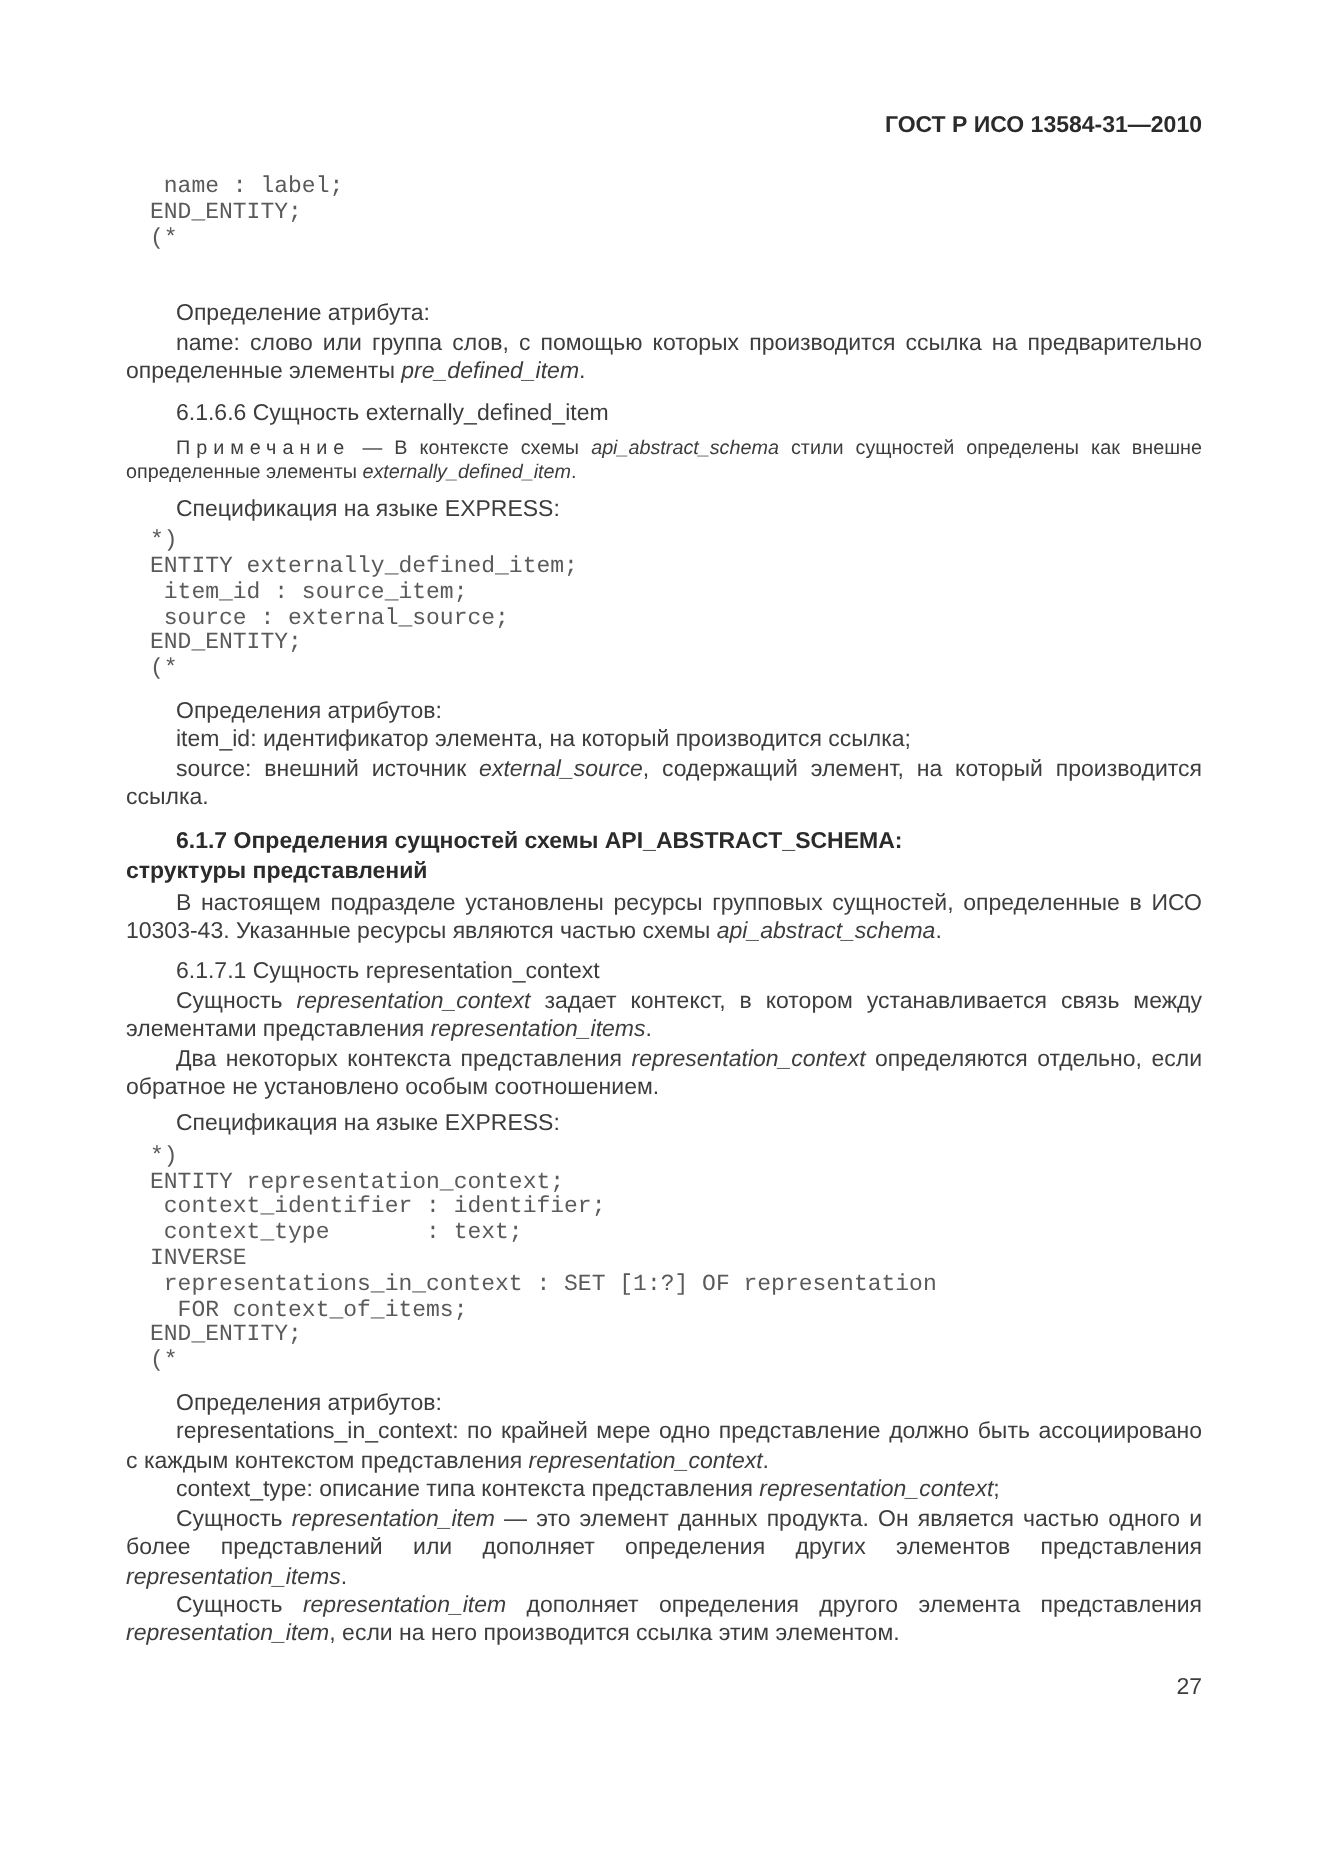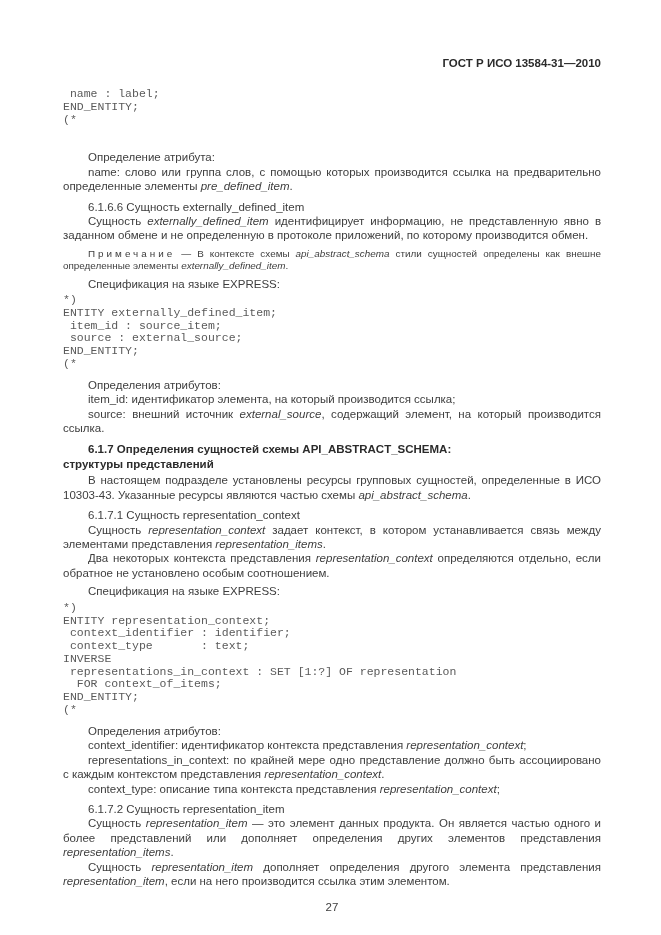--- a/index.html
+++ b/index.html
@@ -22,21 +22,21 @@
     text-align: right;
     line-height: 14px;
     margin-bottom: 18px;
   }
   pre.code {
     font-family: "Liberation Mono", "DejaVu Sans Mono", monospace;
     font-size: 11.5px;
     line-height: 12.8px;
     color: #5a5a5a;
     white-space: pre;
-    margin: 3px 0 0 0;
+    margin: 3px 0 0 12px;
   }
   p.para {
     font-size: 11.5px;
     line-height: 14.4px;
     text-align: justify;
     text-indent: 25px;
     margin: 0;
   }
   p.mt { margin-top: 4px; }
   .h-sub {
@@ -61,41 +61,40 @@
     line-height: 12.4px;
     text-align: justify;
     text-indent: 25px;
     margin: 5px 0 0 0;
   }
   .sp { letter-spacing: 3px; }
   i { font-style: italic; }
   .page-number {
     font-size: 11.5px;
     line-height: 14px;
-    text-align: center;
+    text-align: right;
     margin-top: 12px;
     color: #3d3d3d;
   }
 </style>
 </head>
 <body>
 
 <div class="page">
 
   <div class="doc-header">ГОСТ Р ИСО 13584-31—2010</div>
 
   <pre class="code"> name : label;
 END_ENTITY;
 (*</pre>
 
   <p class="para mt" style="margin-top:24px">Определение атрибута:</p>
   <p class="para"><span>name: слово или группа слов, с помощью которых производится ссылка на предварительно определенные элементы </span><i>pre_defined_item</i><span>.</span></p>
 
   <h3 class="h-sub">6.1.6.6 Сущность externally_defined_item</h3>
-  <p class="para"><span>Сущность </span><i>externally_defined_item</i><span> идентифицирует информацию, не представленную явно в заданном обмене и не определенную в протоколе приложений, по которому производится обмен.</span></p>
   <p class="note"><span class="sp">Примечание</span><span> — В контексте схемы </span><i>api_abstract_schema</i><span> стили сущностей определены как внешне определенные элементы </span><i>externally_defined_item</i><span>.</span></p>
   <p class="para mt">Спецификация на языке EXPRESS:</p>
   <pre class="code">*)
 ENTITY externally_defined_item;
  item_id : source_item;
  source : external_source;
 END_ENTITY;
 (*</pre>
   <p class="para mt" style="margin-top:7px">Определения атрибутов:</p>
   <p class="para"><span>item_id: идентификатор элемента, на который производится ссылка;</span></p>
@@ -112,23 +111,21 @@
   <pre class="code">*)
 ENTITY representation_context;
  context_identifier : identifier;
  context_type       : text;
 INVERSE
  representations_in_context : SET [1:?] OF representation
   FOR context_of_items;
 END_ENTITY;
 (*</pre>
   <p class="para mt" style="margin-top:7px">Определения атрибутов:</p>
-  <p class="para"><span>context_identifier: идентификатор контекста представления </span><i>representation_context</i><span>;</span></p>
   <p class="para"><span>representations_in_context: по крайней мере одно представление должно быть ассоциировано с каждым контекстом представления </span><i>representation_context</i><span>.</span></p>
   <p class="para"><span>context_type: описание типа контекста представления </span><i>representation_context</i><span>;</span></p>
 
-  <h3 class="h-sub">6.1.7.2 Сущность representation_item</h3>
   <p class="para"><span>Сущность </span><i>representation_item</i><span> — это элемент данных продукта. Он является частью одного и более представлений или дополняет определения других элементов представления </span><i>representation_items</i><span>.</span></p>
   <p class="para"><span>Сущность </span><i>representation_item</i><span> дополняет определения другого элемента представления </span><i>representation_item</i><span>, если на него производится ссылка этим элементом.</span></p>
 
   <div class="page-number">27</div>
 
 </div>
 
 </body></html>

